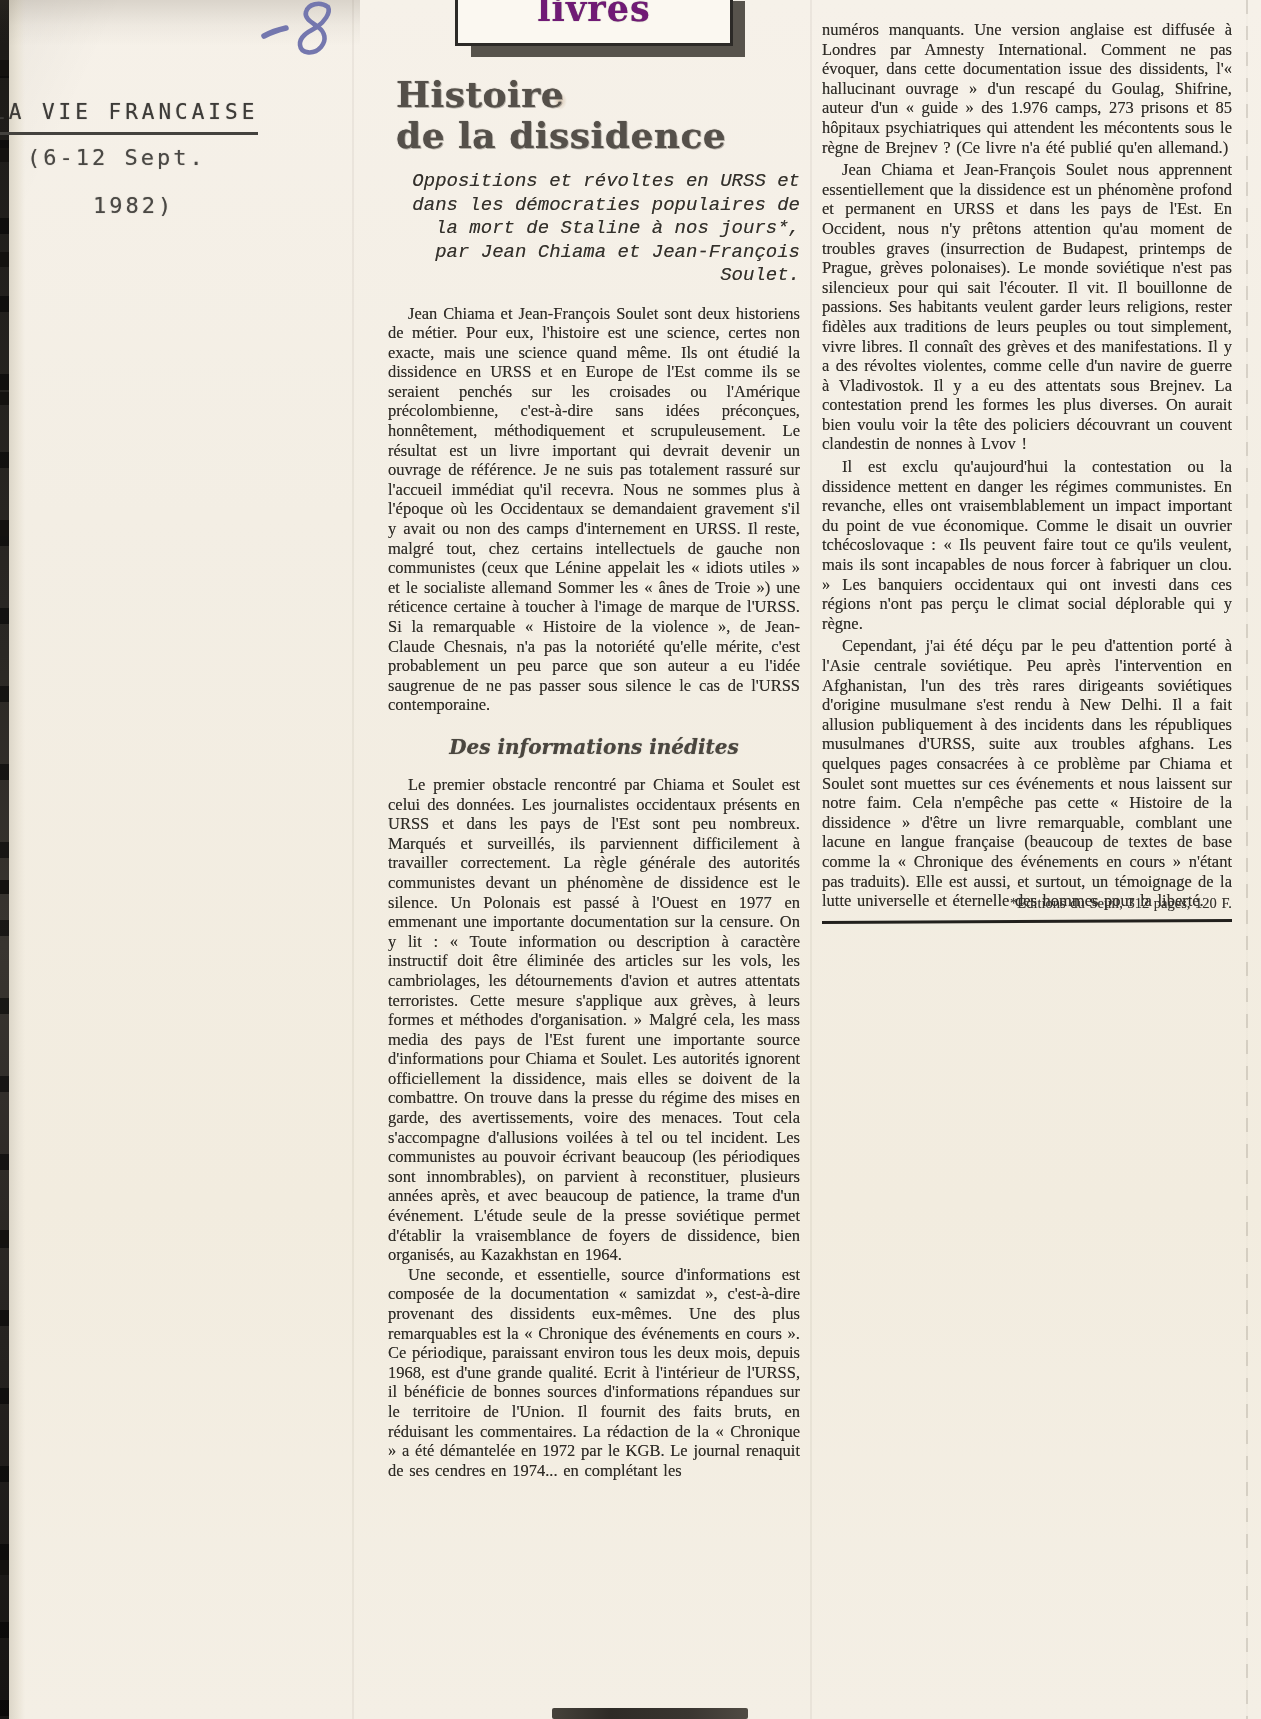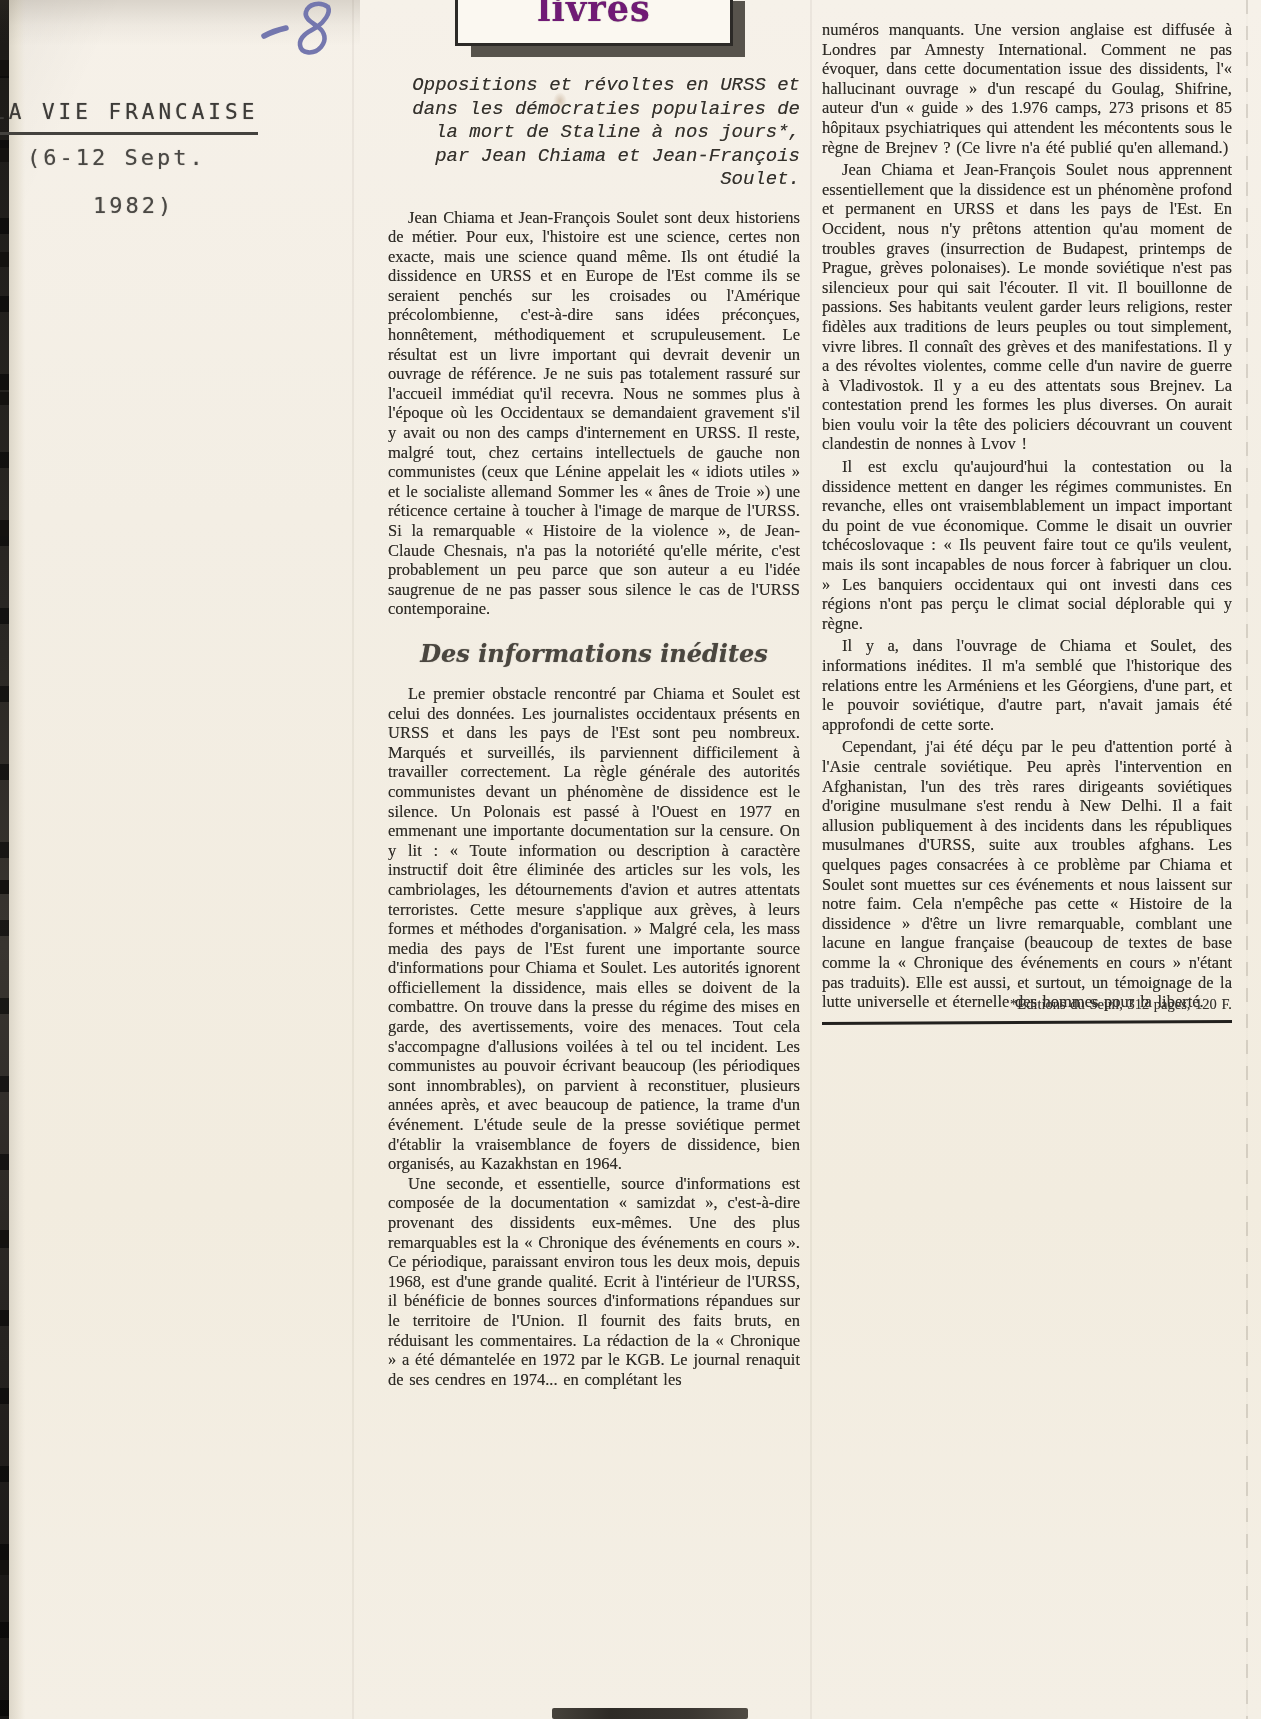--- a/index.html
+++ b/index.html
@@ -92,21 +92,21 @@
   .body-text p, .para{
     margin:0;font-size:16.5px;line-height:19.6px;text-align:justify;
     text-indent:20px;word-spacing:1.5px;
     text-shadow:0 0 0.5px rgba(47,44,39,0.55);
     hyphens:auto;-webkit-hyphens:auto;
   }
   .col-right .body-text p{margin-bottom:3px;}
   .col-right .body-text p:first-child{text-indent:0;}
   .subhead{
     font-family:"DejaVu Serif", serif;font-weight:bold;font-style:italic;
-    font-size:24px;color:#4a463f;text-align:center;margin:20px 0 16px 0;
+    font-size:20px;color:#4a463f;text-align:center;margin:20px 0 16px 0;
     text-shadow:0 0 1px rgba(74,70,63,0.6);
   }
   .footnote{
     text-align:right;font-size:14.5px;margin-top:-19px;color:#35322d;
     word-spacing:1px;text-shadow:0 0 0.5px rgba(53,50,45,0.5);
   }
   .end-rule{
     border:none;border-top:3px solid #22201d;margin:8px 0 0 0;width:100%;
     transform:rotate(-0.25deg);
   }
@@ -140,34 +140,37 @@
 
 <div class="livres-box">
   <span class="livres-label">livres</span>
 </div>
 
 <div class="src-name">LA VIE FRANCAISE</div>
 <div class="src-date1">(6-12 Sept.</div>
 <div class="src-date2">1982)</div>
 
 <div class="col-mid">
+  <h1 class="headline">
+    <span>Histoire</span><br>
+    <span>de la dissidence</span>
+  </h1>
   <div class="intro">Oppositions et révoltes en URSS et dans les démocraties populaires de la mort de Staline à nos jours*, par Jean Chiama et Jean-François Soulet.</div>
   <div class="body-text">
       <p>Jean Chiama et Jean-François Soulet sont deux historiens de métier. Pour eux, l'histoire est une science, certes non exacte, mais une science quand même. Ils ont étudié la dissidence en URSS et en Europe de l'Est comme ils se seraient penchés sur les croisades ou l'Amérique précolombienne, c'est-à-dire sans idées préconçues, honnêtement, méthodiquement et scrupuleusement. Le résultat est un livre important qui devrait devenir un ouvrage de référence. Je ne suis pas totalement rassuré sur l'accueil immédiat qu'il recevra. Nous ne sommes plus à l'époque où les Occidentaux se demandaient gravement s'il y avait ou non des camps d'internement en URSS. Il reste, malgré tout, chez certains intellectuels de gauche non communistes (ceux que Lénine appelait les « idiots utiles » et le socialiste allemand Sommer les « ânes de Troie ») une réticence certaine à toucher à l'image de marque de l'URSS. Si la remarquable « Histoire de la violence », de Jean-Claude Chesnais, n'a pas la notoriété qu'elle mérite, c'est probablement un peu parce que son auteur a eu l'idée saugrenue de ne pas passer sous silence le cas de l'URSS contemporaine.</p>
     </div>
   <div class="subhead">Des informations inédites</div>
   <div class="body-text">
       <p>Le premier obstacle rencontré par Chiama et Soulet est celui des données. Les journalistes occidentaux présents en URSS et dans les pays de l'Est sont peu nombreux. Marqués et surveillés, ils parviennent difficilement à travailler correctement. La règle générale des autorités communistes devant un phénomène de dissidence est le silence. Un Polonais est passé à l'Ouest en 1977 en emmenant une importante documentation sur la censure. On y lit : « Toute information ou description à caractère instructif doit être éliminée des articles sur les vols, les cambriolages, les détournements d'avion et autres attentats terroristes. Cette mesure s'applique aux grèves, à leurs formes et méthodes d'organisation. » Malgré cela, les mass media des pays de l'Est furent une importante source d'informations pour Chiama et Soulet. Les autorités ignorent officiellement la dissidence, mais elles se doivent de la combattre. On trouve dans la presse du régime des mises en garde, des avertissements, voire des menaces. Tout cela s'accompagne d'allusions voilées à tel ou tel incident. Les communistes au pouvoir écrivant beaucoup (les périodiques sont innombrables), on parvient à reconstituer, plusieurs années après, et avec beaucoup de patience, la trame d'un événement. L'étude seule de la presse soviétique permet d'établir la vraisemblance de foyers de dissidence, bien organisés, au Kazakhstan en 1964.</p>
       <p>Une seconde, et essentielle, source d'informations est composée de la documentation « samizdat », c'est-à-dire provenant des dissidents eux-mêmes. Une des plus remarquables est la « Chronique des événements en cours ». Ce périodique, paraissant environ tous les deux mois, depuis 1968, est d'une grande qualité. Ecrit à l'intérieur de l'URSS, il bénéficie de bonnes sources d'informations répandues sur le territoire de l'Union. Il fournit des faits bruts, en réduisant les commentaires. La rédaction de la « Chronique » a été démantelée en 1972 par le KGB. Le journal renaquit de ses cendres en 1974... en complétant les</p>
     </div>
 </div>
 
 <div class="col-right">
   <div class="body-text">
       <p>numéros manquants. Une version anglaise est diffusée à Londres par Amnesty International. Comment ne pas évoquer, dans cette documentation issue des dissidents, l'« hallucinant ouvrage » d'un rescapé du Goulag, Shifrine, auteur d'un « guide » des 1.976 camps, 273 prisons et 85 hôpitaux psychiatriques qui attendent les mécontents sous le règne de Brejnev ? (Ce livre n'a été publié qu'en allemand.)</p>
       <p>Jean Chiama et Jean-François Soulet nous apprennent essentiellement que la dissidence est un phénomène profond et permanent en URSS et dans les pays de l'Est. En Occident, nous n'y prêtons attention qu'au moment de troubles graves (insurrection de Budapest, printemps de Prague, grèves polonaises). Le monde soviétique n'est pas silencieux pour qui sait l'écouter. Il vit. Il bouillonne de passions. Ses habitants veulent garder leurs religions, rester fidèles aux traditions de leurs peuples ou tout simplement, vivre libres. Il connaît des grèves et des manifestations. Il y a des révoltes violentes, comme celle d'un navire de guerre à Vladivostok. Il y a eu des attentats sous Brejnev. La contestation prend les formes les plus diverses. On aurait bien voulu voir la tête des policiers découvrant un couvent clandestin de nonnes à Lvov !</p>
       <p>Il est exclu qu'aujourd'hui la contestation ou la dissidence mettent en danger les régimes communistes. En revanche, elles ont vraisemblablement un impact important du point de vue économique. Comme le disait un ouvrier tchécoslovaque : « Ils peuvent faire tout ce qu'ils veulent, mais ils sont incapables de nous forcer à fabriquer un clou. » Les banquiers occidentaux qui ont investi dans ces régions n'ont pas perçu le climat social déplorable qui y règne.</p>
-      <p>Il y a, dans l'ouvrage de Chiama et Soulet, des informations inédites. Il m'a semblé que l'historique des relations entre les Arméniens et les Géorgiens, d'une part, et le pouvoir soviétique, d'autre part, n'avait jamais été approfondi de cette sorte.</p>
       <p>Cependant, j'ai été déçu par le peu d'attention porté à l'Asie centrale soviétique. Peu après l'intervention en Afghanistan, l'un des très rares dirigeants soviétiques d'origine musulmane s'est rendu à New Delhi. Il a fait allusion publiquement à des incidents dans les républiques musulmanes d'URSS, suite aux troubles afghans. Les quelques pages consacrées à ce problème par Chiama et Soulet sont muettes sur ces événements et nous laissent sur notre faim. Cela n'empêche pas cette « Histoire de la dissidence » d'être un livre remarquable, comblant une lacune en langue française (beaucoup de textes de base comme la « Chronique des événements en cours » n'étant pas traduits). Elle est aussi, et surtout, un témoignage de la lutte universelle et éternelle des hommes pour la liberté.</p>
     </div>
   <div class="footnote">*Editions du Seuil, 312 pages, 120 F.</div>
   <hr class="end-rule">
 </div>
 
 </body></html>

